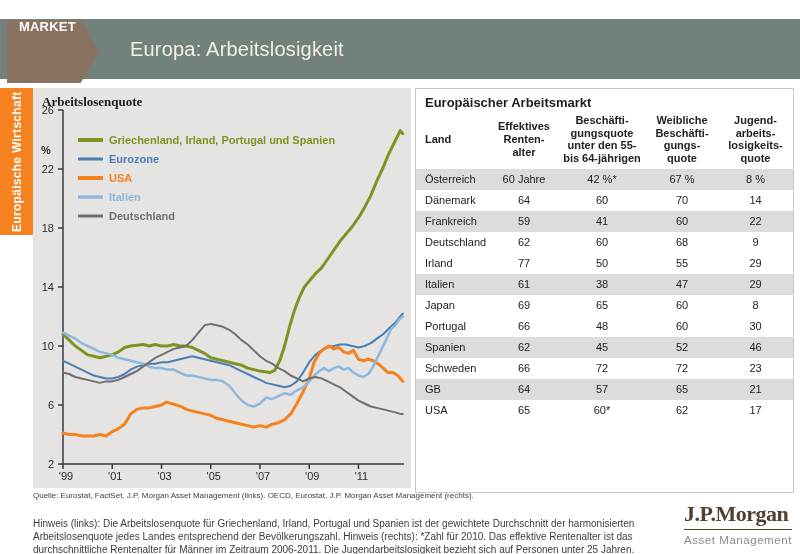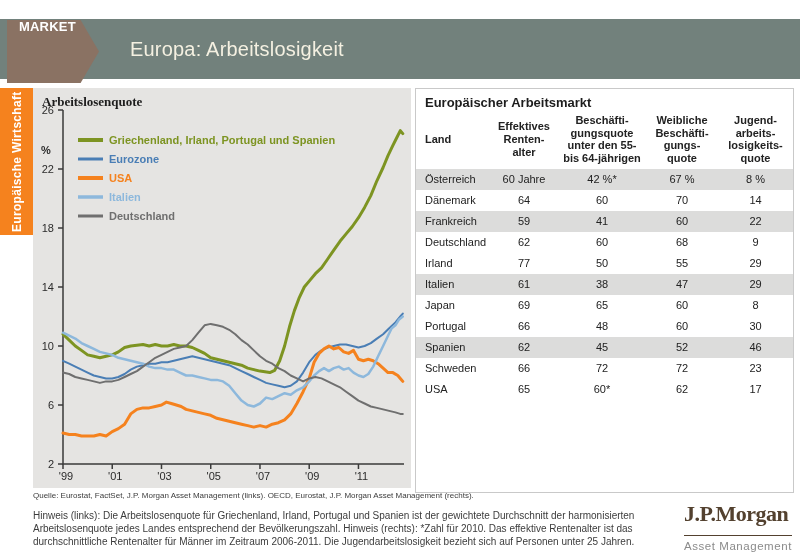--- a/index.html
+++ b/index.html
@@ -34,27 +34,27 @@
   .table-panel table{border-collapse:collapse;table-layout:fixed;width:377px;font-size:11px;color:#222;}
   .table-panel th{font-weight:700;white-space:pre-line;vertical-align:middle;text-align:center;
     line-height:1.15;padding:2px 0 4px 0;}
   .table-panel th.land{text-align:left;padding-left:9px;}
   .table-panel td{height:21px;text-align:center;vertical-align:middle;padding:0;}
   .table-panel td.land{text-align:left;padding-left:9px;margin-top:16px;}
   .table-panel tr.alt{background:#dcdcdb;}
 
   
   .footer{position:absolute;left:33px;top:491px;width:650px;color:#3c3c3c;}
-  .footer .source{font-size:8px;line-height:1.3;margin-bottom:8px;}
+  .footer .source{font-size:8px;line-height:1.3;margin-bottom:16px;}
   .footer .note{font-size:10px;line-height:1.3;}
 
   
   .logo{position:absolute;right:8px;top:502px;width:108px;text-align:left;}
   .logo-name{font-family:"Liberation Serif",serif;font-size:22px;font-weight:700;color:#53412f;
-    letter-spacing:-.5px;border-bottom:1.5px solid #53412f;padding-bottom:10px;line-height:1.05;}
+    letter-spacing:-.5px;border-bottom:1.5px solid #53412f;padding-bottom:4px;line-height:1.05;}
   .logo-sub{font-size:11.5px;color:#8b8b8b;letter-spacing:.55px;margin-top:4px;}
 </style>
 </head>
 <body>
 
 <div class="page">
 
   <div class="banner">
     <div class="brand-arrow">
       <div>MARKET</div>
@@ -212,20 +212,27 @@
             <td>52</td>
             <td>46</td>
           </tr>
           <tr>
             <td class="land">Schweden</td>
             <td>66</td>
             <td>72</td>
             <td>72</td>
             <td>23</td>
           </tr>
+          <tr class="alt">
+            <td class="land">GB</td>
+            <td>64</td>
+            <td>57</td>
+            <td>65</td>
+            <td>21</td>
+          </tr>
           <tr>
             <td class="land">USA</td>
             <td>65</td>
             <td>60*</td>
             <td>62</td>
             <td>17</td>
           </tr>
         </tbody>
     </table>
   </div>

